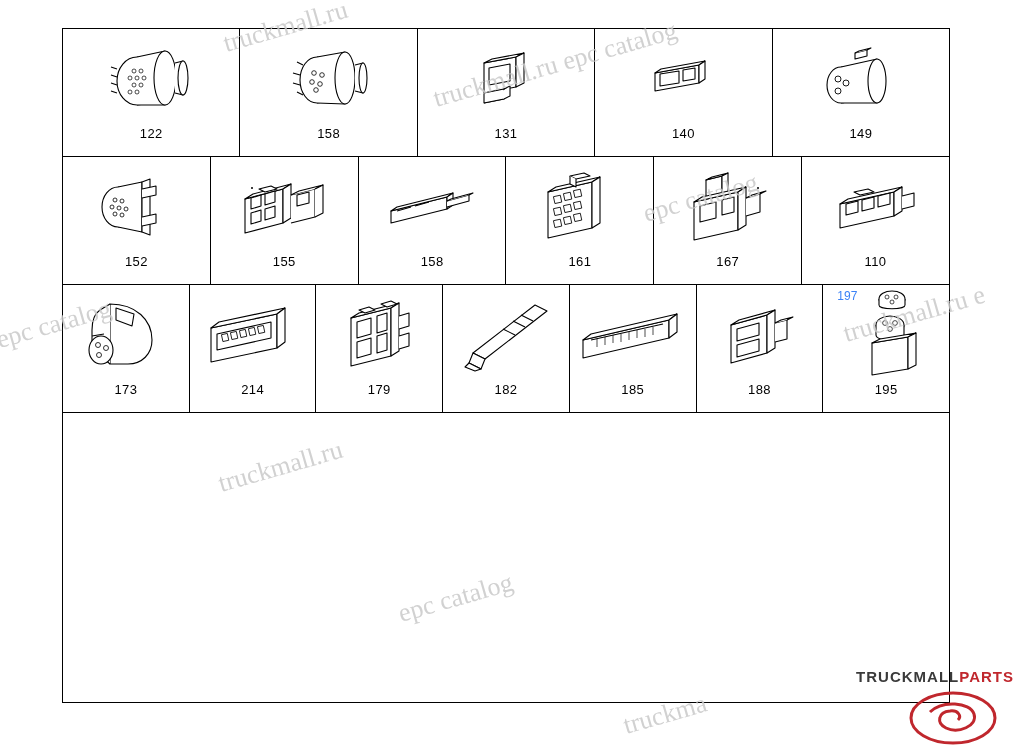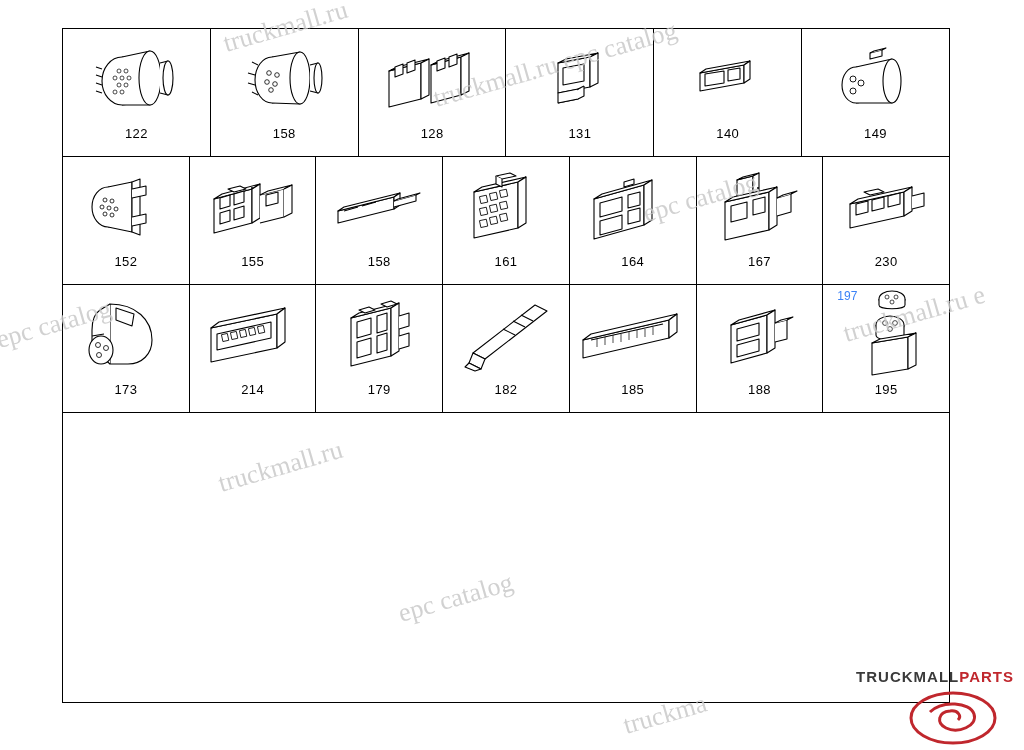--- a/index.html
+++ b/index.html
@@ -192,39 +192,20 @@
                 <circle cx="41" cy="40" r="2.3"></circle>
               <circle cx="31" cy="47" r="2.3"></circle>
                 <circle cx="39" cy="49" r="2.3"></circle>
               <circle cx="35" cy="55" r="2.3"></circle>
             </g>
           </svg>
         </div>
         <div class="caption">158</div>
       </div>
 
-      <div class="cell">
-        <div class="art">
-          <svg width="110" height="80" viewBox="0 0 110 80">
-            <g fill="#fff" stroke="#000" stroke-width="1.1" stroke-linejoin="round">
-              <path d="M12 34 L44 26 L44 62 L12 70 Z"></path>
-              <path d="M12 34 L20 30 L52 22 L44 26 Z"></path>
-              <path d="M44 26 L52 22 L52 58 L44 62 Z"></path>
-              <path d="M18 30 L26 27 L26 37 L18 40 Z"></path>
-              <path d="M30 26 L38 23 L38 33 L30 36 Z"></path>
-              <path d="M54 28 L84 20 L84 58 L54 66 Z"></path>
-              <path d="M54 28 L62 24 L92 16 L84 20 Z"></path>
-              <path d="M84 20 L92 16 L92 54 L84 58 Z"></path>
-              <path d="M60 24 L68 21 L68 31 L60 34 Z"></path>
-              <path d="M72 20 L80 17 L80 27 L72 30 Z"></path>
-            </g>
-          </svg>
-        </div>
-        <div class="caption">128</div>
-      </div>
 
       <div class="cell">
         <div class="art">
           <svg width="96" height="80" viewBox="0 0 96 80">
             <g fill="#fff" stroke="#000" stroke-width="1.1" stroke-linejoin="round">
               <path d="M26 26 L58 20 L58 50 L26 56 Z"></path>
               <path d="M26 26 L34 22 L66 16 L58 20 Z"></path>
               <path d="M58 20 L66 16 L66 46 L58 50 Z"></path>
               <path d="M31 31 L52 27 L52 44 L31 48 Z"></path>
               <path d="M26 56 L46 52 L46 62 L26 66 Z"></path>
@@ -356,37 +337,20 @@
               <rect x="44" y="40" width="7" height="7" transform="rotate(-12 47 43)"></rect>
               <rect x="24" y="58" width="7" height="7" transform="rotate(-12 27 61)"></rect>
               <rect x="34" y="55" width="7" height="7" transform="rotate(-12 37 58)"></rect>
               <rect x="44" y="52" width="7" height="7" transform="rotate(-12 47 55)"></rect>
             </g>
           </svg>
         </div>
         <div class="caption">161</div>
       </div>
 
-      <div class="cell">
-        <div class="art">
-          <svg width="110" height="84" viewBox="0 0 110 84">
-            <g fill="#fff" stroke="#000" stroke-width="1.1" stroke-linejoin="round">
-              <path d="M16 36 L66 22 L66 62 L16 76 Z"></path>
-              <path d="M16 36 L24 31 L74 17 L66 22 Z"></path>
-              <path d="M66 22 L74 17 L74 57 L66 62 Z"></path>
-              <path d="M22 40 L44 34 L44 48 L22 54 Z"></path>
-              <path d="M22 58 L44 52 L44 66 L22 72 Z"></path>
-              <path d="M50 32 L62 29 L62 42 L50 45 Z"></path>
-              <path d="M50 48 L62 45 L62 58 L50 61 Z"></path>
-              <path d="M46 24 L56 21 L56 16 L46 19 Z"></path>
-            </g>
-          </svg>
-        </div>
-        <div class="caption">164</div>
-      </div>
 
       <div class="cell">
         <div class="art">
           <svg width="104" height="86" viewBox="0 0 104 86">
             <g fill="#fff" stroke="#000" stroke-width="1.1" stroke-linejoin="round">
               <path d="M30 18 L46 14 L46 38 L30 42 Z"></path>
               <path d="M30 18 L36 15 L52 11 L46 14 Z"></path>
               <path d="M46 14 L52 11 L52 35 L46 38 Z"></path>
               <path d="M18 40 L62 30 L62 68 L18 78 Z"></path>
               <path d="M18 40 L26 35 L70 25 L62 30 Z"></path>
@@ -409,21 +373,21 @@
               <path d="M16 34 L24 29 L78 17 L70 22 Z"></path>
               <path d="M70 22 L78 17 L78 41 L70 46 Z"></path>
               <path d="M22 34 L34 31 L34 42 L22 45 Z"></path>
               <path d="M38 30 L50 27 L50 38 L38 41 Z"></path>
               <path d="M54 26 L66 23 L66 34 L54 37 Z"></path>
               <path d="M30 22 L44 19 L50 22 L36 25 Z"></path>
               <path d="M78 26 L90 23 L90 36 L78 39"></path>
             </g>
           </svg>
         </div>
-        <div class="caption">230</div>
+        <div class="caption">110</div>
       </div>
     </div>
 
     <div class="row">
 
       <div class="cell">
         <div class="art">
           <svg width="100" height="86" viewBox="0 0 100 86">
             <g fill="#fff" stroke="#000" stroke-width="1.1" stroke-linejoin="round">
               <path d="M34 14 C60 14 76 30 76 50 C76 64 66 74 52 74 L34 74 Z"></path>

